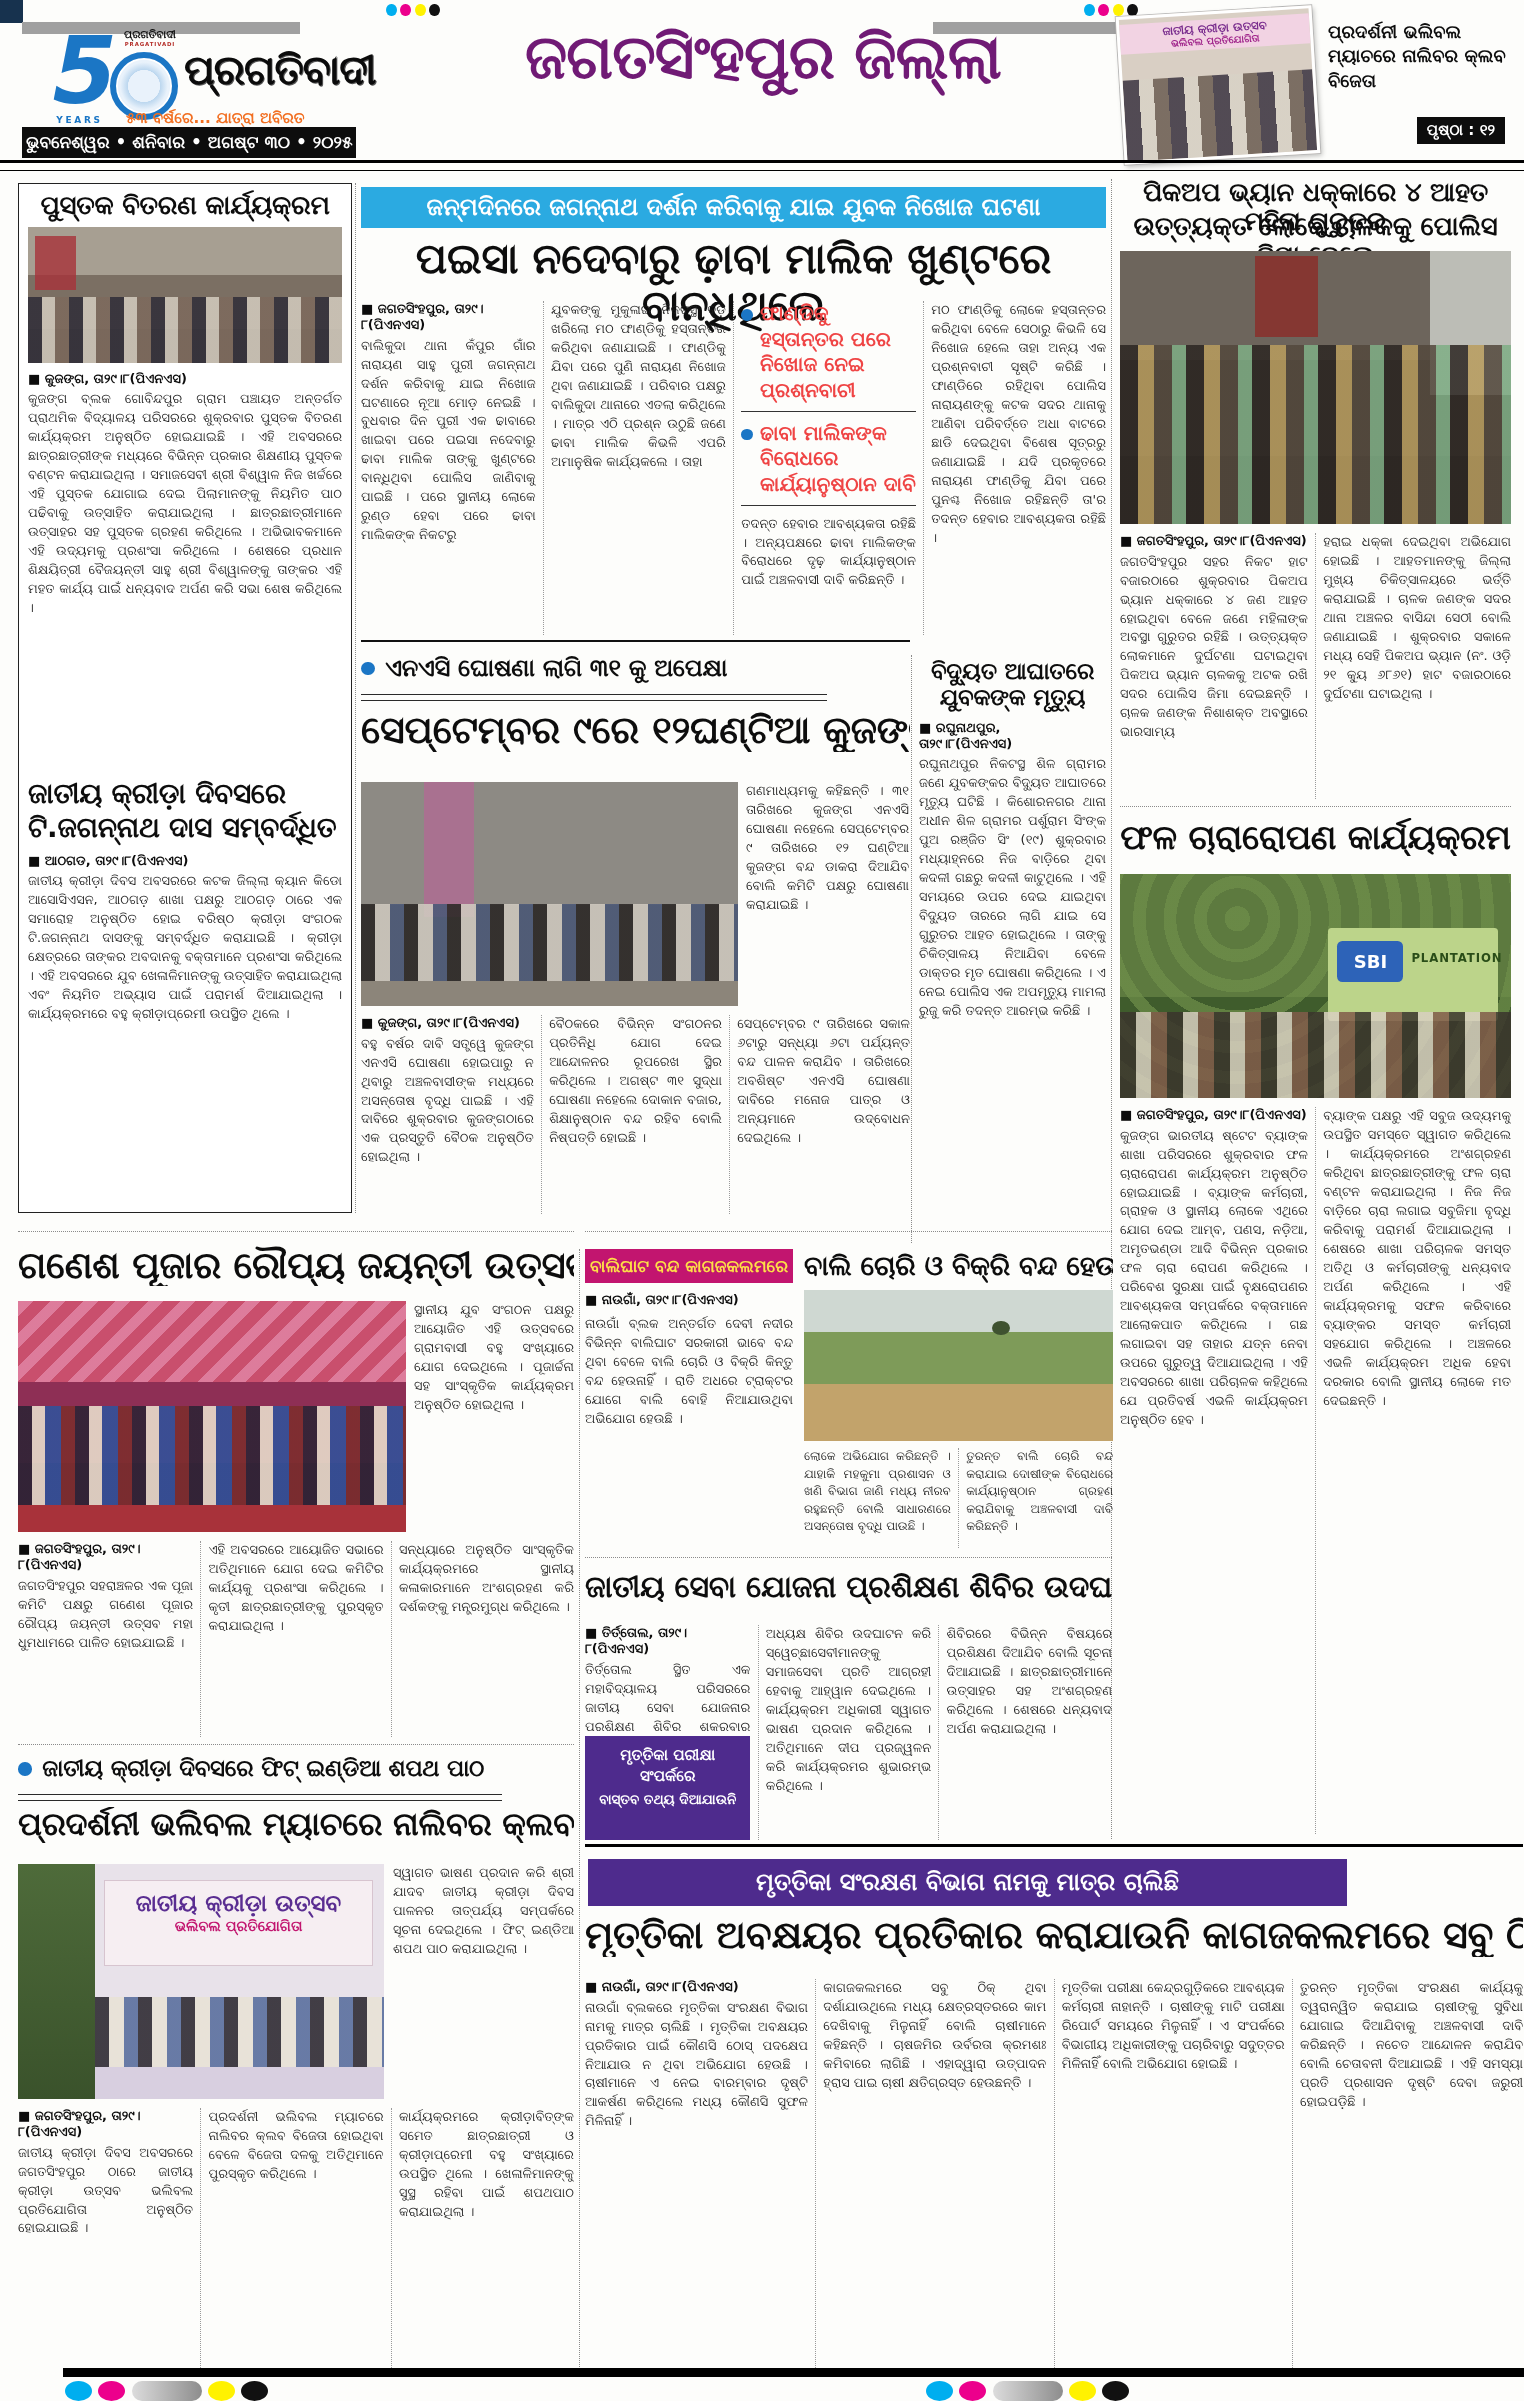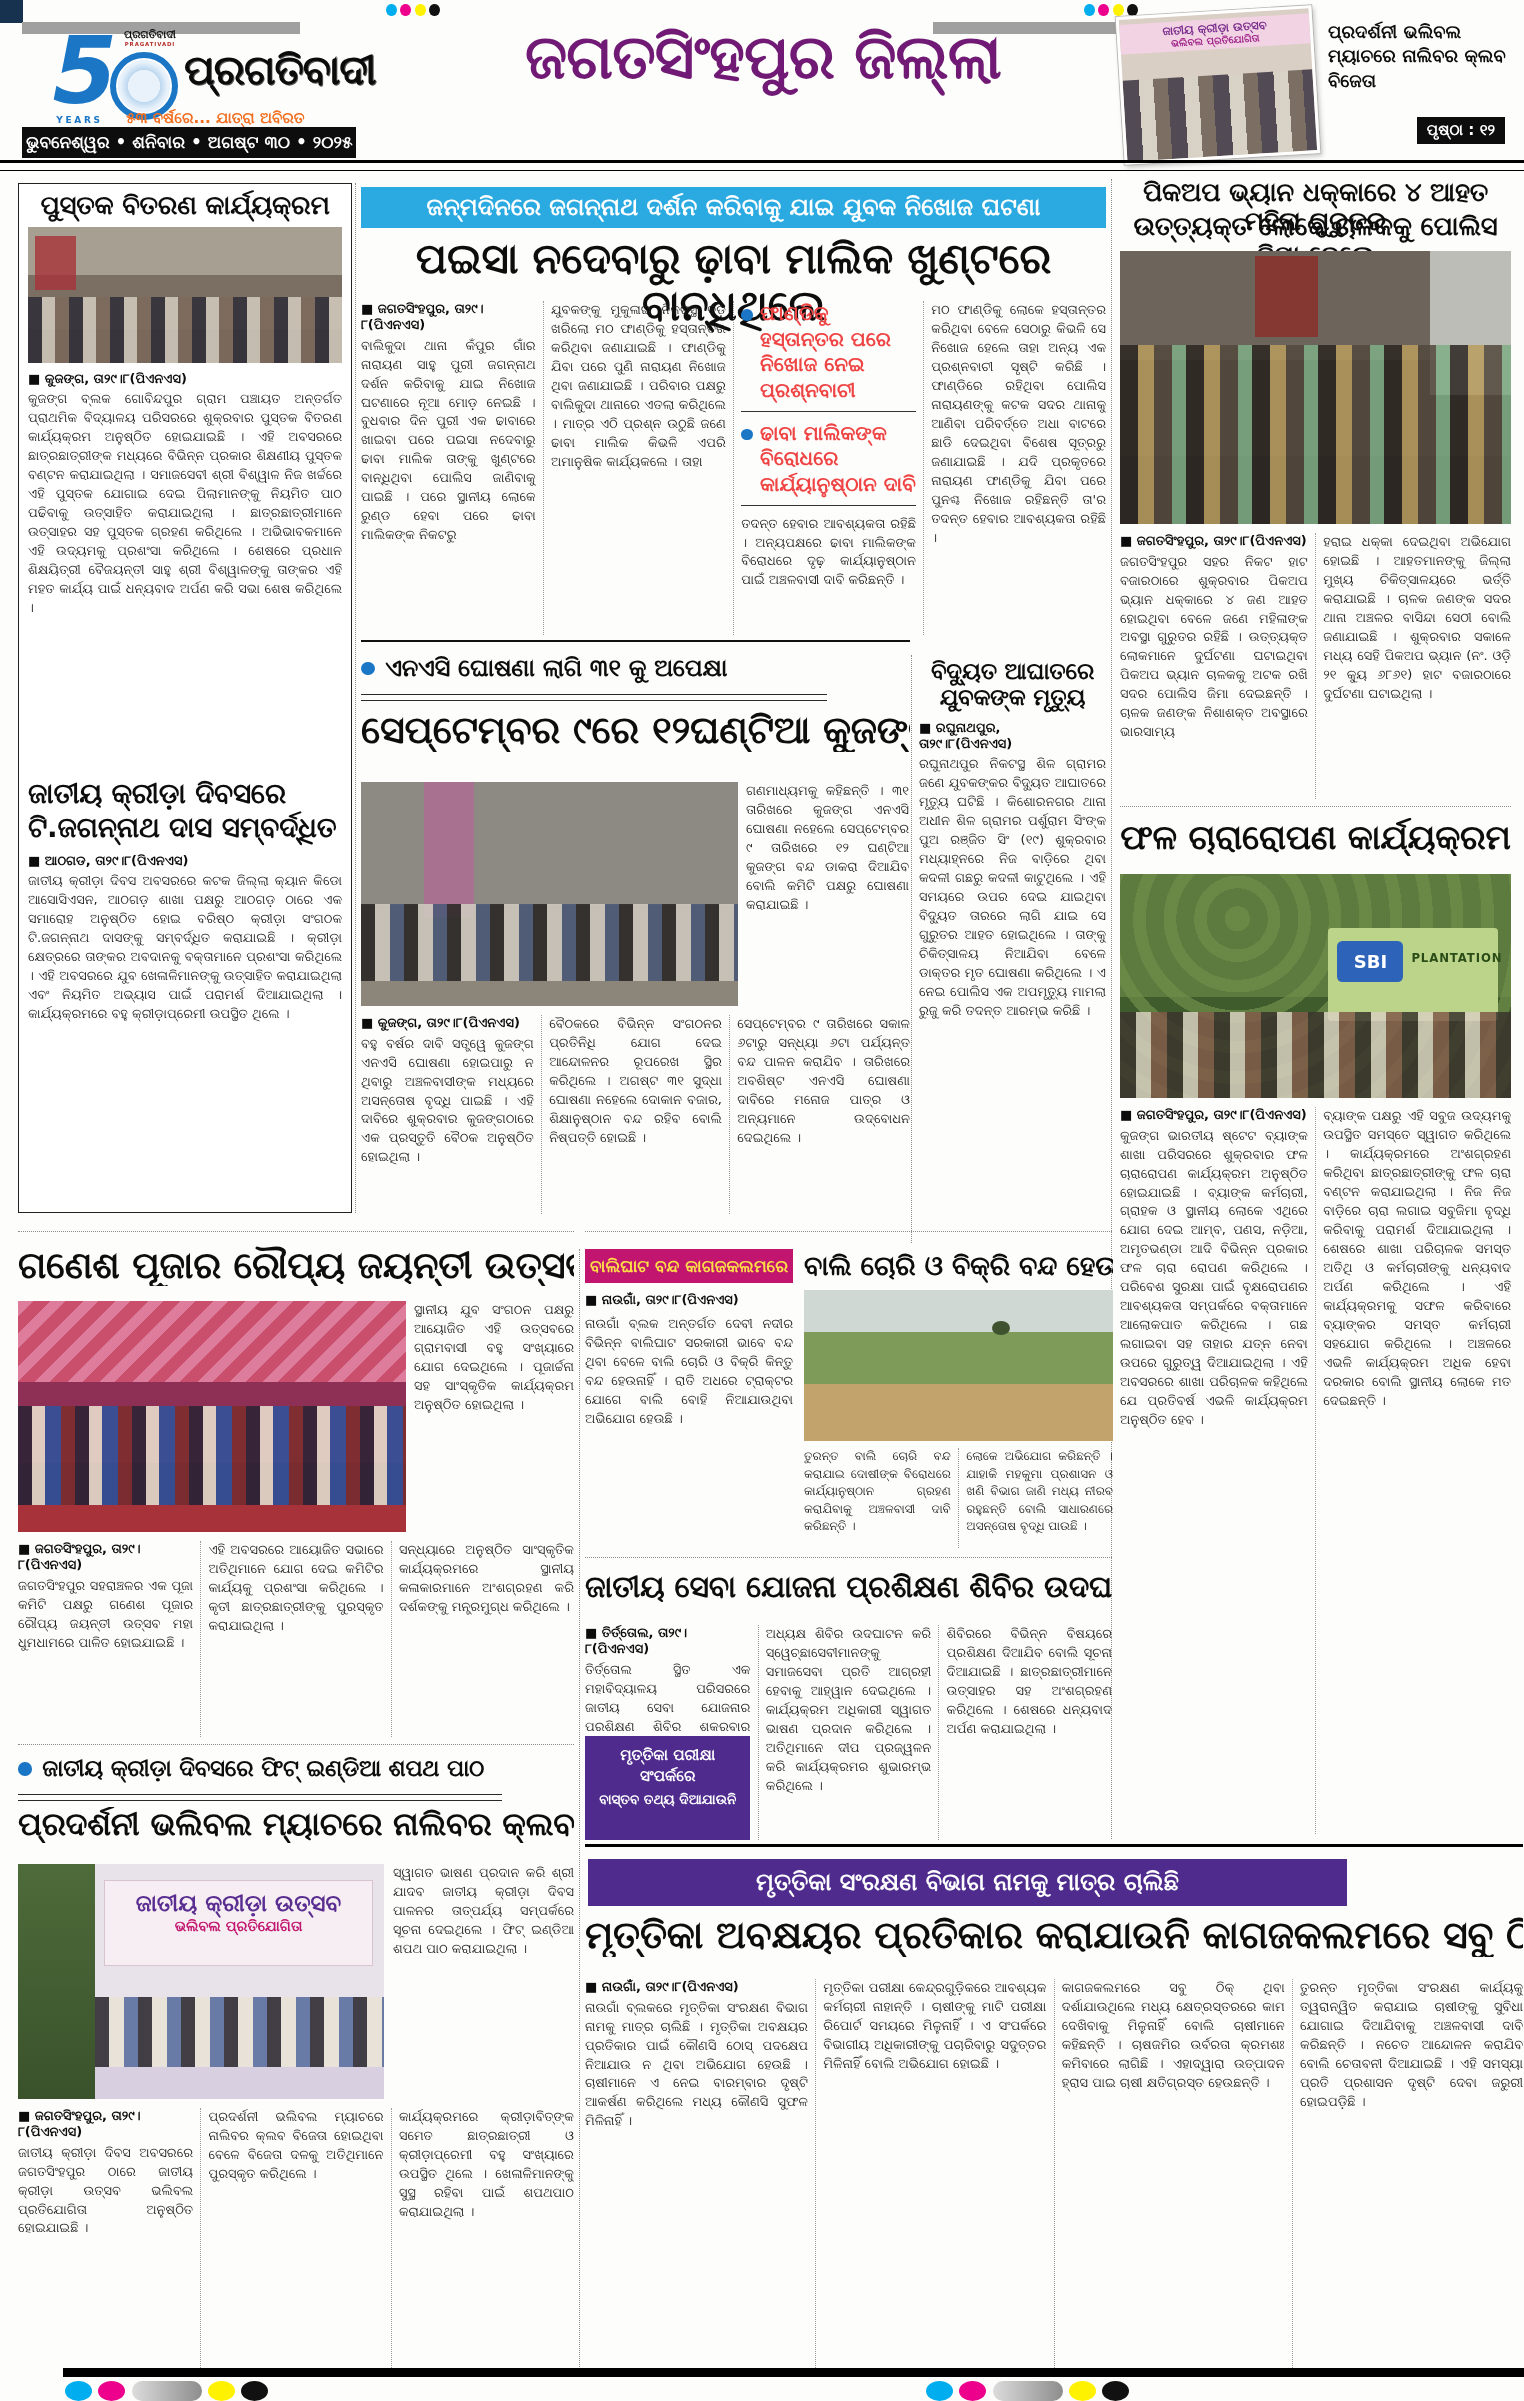--- a/index.html
+++ b/index.html
@@ -227,24 +227,24 @@
   <div class="hdot abs" style="left:585px;top:1231px;width:527px;"></div>
   <div class="abs label-magenta" style="left:585px;top:1249px;width:208px;height:34px;font-size:17px;line-height:34px;">ବାଲିଘାଟ ବନ୍ଦ କାଗଜକଲମରେ</div>
   <div class="abs hl nowrap" style="left:804px;top:1249px;width:309px;font-size:27px;line-height:34px;">ବାଲି ଚୋରି ଓ ବିକ୍ରି ବନ୍ଦ ହେଉନି</div>
   <div class="abs byline" style="left:585px;top:1292px;width:208px;">■ ନାଉଗାଁ, ତା୨୯।୮(ପିଏନଏସ)</div>
   <div class="photo" style="left:804px;top:1290px;width:309px;height:151px;background:linear-gradient(180deg,#cfd8d2 0 28%,#7e9b59 28% 62%,#c2a36b 62%);">
     <div style="position:absolute;left:188px;top:30.5px;width:18px;height:14.4px;border-radius:50%;background:#3f5230;"></div>
   </div>
   <div class="abs body-text" style="left:585px;top:1315px;width:208px;height:231px;">ନାଉଗାଁ ବ୍ଲକ ଅନ୍ତର୍ଗତ ଦେବୀ ନଦୀର ବିଭିନ୍ନ ବାଲିଘାଟ ସରକାରୀ ଭାବେ ବନ୍ଦ ଥିବା ବେଳେ ବାଲି ଚୋରି ଓ ବିକ୍ରି କିନ୍ତୁ ବନ୍ଦ ହେଉନାହିଁ । ରାତି ଅଧରେ ଟ୍ରାକ୍ଟର ଯୋଗେ ବାଲି ବୋହି ନିଆଯାଉଥିବା ଅଭିଯୋଗ ହେଉଛି ।</div>
   <div class="abs cols" style="left:804px;top:1448px;width:309px;height:100px;">
     <div class="col">
+      <div class="body-text" style="height:99px;font-size:12px;">ଲୋକେ ଅଭିଯୋଗ କରିଛନ୍ତି । ଯାହାକି ମହକୁମା ପ୍ରଶାସନ ଓ ଖଣି ବିଭାଗ ଜାଣି ମଧ୍ୟ ନୀରବ ରହୁଛନ୍ତି ବୋଲି ସାଧାରଣରେ ଅସନ୍ତୋଷ ବୃଦ୍ଧି ପାଉଛି ।</div>
+    </div>
+    <div class="col">
       <div class="body-text" style="height:99px;font-size:12px;">ତୁରନ୍ତ ବାଲି ଚୋରି ବନ୍ଦ କରାଯାଇ ଦୋଷୀଙ୍କ ବିରୋଧରେ କାର୍ଯ୍ୟାନୁଷ୍ଠାନ ଗ୍ରହଣ କରାଯିବାକୁ ଅଞ୍ଚଳବାସୀ ଦାବି କରିଛନ୍ତି ।</div>
-    </div>
-    <div class="col">
-      <div class="body-text" style="height:99px;font-size:12px;">ଲୋକେ ଅଭିଯୋଗ କରିଛନ୍ତି । ଯାହାକି ମହକୁମା ପ୍ରଶାସନ ଓ ଖଣି ବିଭାଗ ଜାଣି ମଧ୍ୟ ନୀରବ ରହୁଛନ୍ତି ବୋଲି ସାଧାରଣରେ ଅସନ୍ତୋଷ ବୃଦ୍ଧି ପାଉଛି ।</div>
     </div>
   </div>
   <div class="hdot abs" style="left:585px;top:1557px;width:527px;"></div>
 
   <div class="abs hl nowrap" style="left:585px;top:1570px;width:527px;font-size:30px;">ଜାତୀୟ ସେବା ଯୋଜନା ପ୍ରଶିକ୍ଷଣ ଶିବିର ଉଦଘାଟିତ</div>
   <div class="abs cols" style="left:585px;top:1625px;width:527px;height:215px;">
     <div class="col">
       <div class="byline">■ ତିର୍ତ୍ତୋଲ, ତା୨୯।୮(ପିଏନଏସ)</div>
       <div class="body-text" style="height:70px;">ତିର୍ତ୍ତୋଲ ସ୍ଥିତ ଏକ ମହାବିଦ୍ୟାଳୟ ପରିସରରେ ଜାତୀୟ ସେବା ଯୋଜନାର ପ୍ରଶିକ୍ଷଣ ଶିବିର ଶୁକ୍ରବାର ଉଦଘାଟିତ ହୋଇଯାଇଛି ।</div>
       <div class="inset-purple" style="margin-top:5.4px;height:90px;">
@@ -292,24 +292,24 @@
 
   <div class="abs" style="left:585px;top:1844px;width:938px;border-top:3.6px solid #000;"></div>
   <div class="abs banner-purple" style="left:588px;top:1859px;width:759px;height:47px;font-size:24px;line-height:47px;">ମୃତ୍ତିକା ସଂରକ୍ଷଣ ବିଭାଗ ନାମକୁ ମାତ୍ର ଚାଲିଛି</div>
   <div class="abs hl nowrap" style="left:585px;top:1914px;width:938px;font-size:38px;">ମୃତ୍ତିକା ଅବକ୍ଷୟର ପ୍ରତିକାର କରାଯାଉନି କାଗଜକଲମରେ ସବୁ ଠିକ୍</div>
   <div class="abs cols" style="left:585px;top:1979px;width:938px;height:391px;">
     <div class="col">
       <div class="byline">■ ନାଉଗାଁ, ତା୨୯।୮(ପିଏନଏସ)</div>
       <div class="body-text" style="height:361px;">ନାଉଗାଁ ବ୍ଲକରେ ମୃତ୍ତିକା ସଂରକ୍ଷଣ ବିଭାଗ ନାମକୁ ମାତ୍ର ଚାଲିଛି । ମୃତ୍ତିକା ଅବକ୍ଷୟର ପ୍ରତିକାର ପାଇଁ କୌଣସି ଠୋସ୍ ପଦକ୍ଷେପ ନିଆଯାଉ ନ ଥିବା ଅଭିଯୋଗ ହେଉଛି । ଚାଷୀମାନେ ଏ ନେଇ ବାରମ୍ବାର ଦୃଷ୍ଟି ଆକର୍ଷଣ କରିଥିଲେ ମଧ୍ୟ କୌଣସି ସୁଫଳ ମିଳିନାହିଁ ।</div>
     </div>
     <div class="col">
+      <div class="body-text" style="height:386px;">କାଗଜକଲମରେ ସବୁ ଠିକ୍ ଥିବା ଦର୍ଶାଯାଉଥିଲେ ମଧ୍ୟ କ୍ଷେତ୍ରସ୍ତରରେ କାମ ଦେଖିବାକୁ ମିଳୁନାହିଁ ବୋଲି ଚାଷୀମାନେ କହିଛନ୍ତି । ଚାଷଜମିର ଉର୍ବରତା କ୍ରମଶଃ କମିବାରେ ଲାଗିଛି । ଏହାଦ୍ୱାରା ଉତ୍ପାଦନ ହ୍ରାସ ପାଇ ଚାଷୀ କ୍ଷତିଗ୍ରସ୍ତ ହେଉଛନ୍ତି ।</div>
+    </div>
+    <div class="col">
       <div class="body-text" style="height:386px;">ମୃତ୍ତିକା ପରୀକ୍ଷା କେନ୍ଦ୍ରଗୁଡ଼ିକରେ ଆବଶ୍ୟକ କର୍ମଚାରୀ ନାହାନ୍ତି । ଚାଷୀଙ୍କୁ ମାଟି ପରୀକ୍ଷା ରିପୋର୍ଟ ସମୟରେ ମିଳୁନାହିଁ । ଏ ସଂପର୍କରେ ବିଭାଗୀୟ ଅଧିକାରୀଙ୍କୁ ପଚାରିବାରୁ ସଦୁତ୍ତର ମିଳିନାହିଁ ବୋଲି ଅଭିଯୋଗ ହୋଇଛି ।</div>
-    </div>
-    <div class="col">
-      <div class="body-text" style="height:386px;">କାଗଜକଲମରେ ସବୁ ଠିକ୍ ଥିବା ଦର୍ଶାଯାଉଥିଲେ ମଧ୍ୟ କ୍ଷେତ୍ରସ୍ତରରେ କାମ ଦେଖିବାକୁ ମିଳୁନାହିଁ ବୋଲି ଚାଷୀମାନେ କହିଛନ୍ତି । ଚାଷଜମିର ଉର୍ବରତା କ୍ରମଶଃ କମିବାରେ ଲାଗିଛି । ଏହାଦ୍ୱାରା ଉତ୍ପାଦନ ହ୍ରାସ ପାଇ ଚାଷୀ କ୍ଷତିଗ୍ରସ୍ତ ହେଉଛନ୍ତି ।</div>
     </div>
     <div class="col">
       <div class="body-text" style="height:386px;">ତୁରନ୍ତ ମୃତ୍ତିକା ସଂରକ୍ଷଣ କାର୍ଯ୍ୟକୁ ତ୍ୱରାନ୍ୱିତ କରାଯାଇ ଚାଷୀଙ୍କୁ ସୁବିଧା ଯୋଗାଇ ଦିଆଯିବାକୁ ଅଞ୍ଚଳବାସୀ ଦାବି କରିଛନ୍ତି । ନଚେତ ଆନ୍ଦୋଳନ କରାଯିବ ବୋଲି ଚେତାବନୀ ଦିଆଯାଇଛି । ଏହି ସମସ୍ୟା ପ୍ରତି ପ୍ରଶାସନ ଦୃଷ୍ଟି ଦେବା ଜରୁରୀ ହୋଇପଡ଼ିଛି ।</div>
     </div>
   </div>
 
   <div class="abs" style="left:63px;top:2368px;width:1462px;height:9px;background:#000;"></div>
   <div class="abs cmyk" style="left:65px;top:2381px;">
     <div class="dot" style="width:27px;height:20px;background:#00aeef;"></div>
     <div class="dot" style="width:27px;height:20px;background:#ec008c;"></div>

